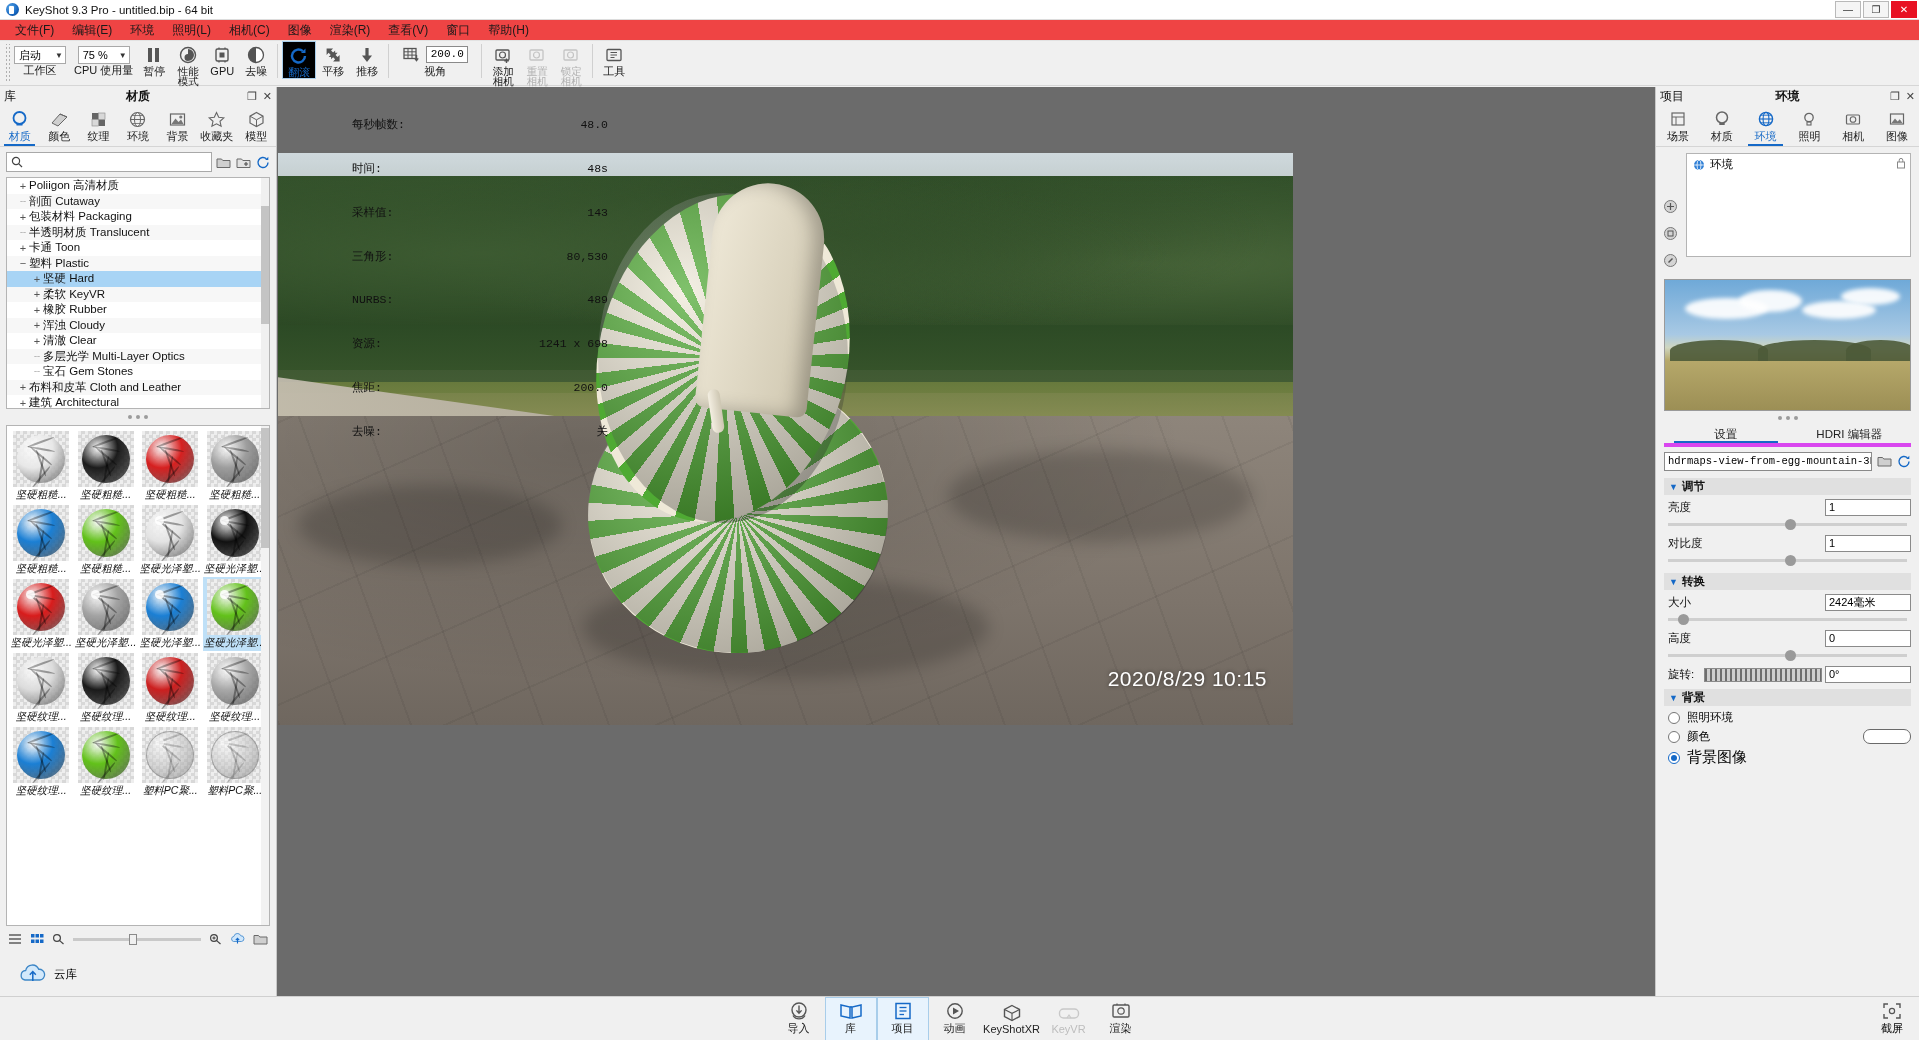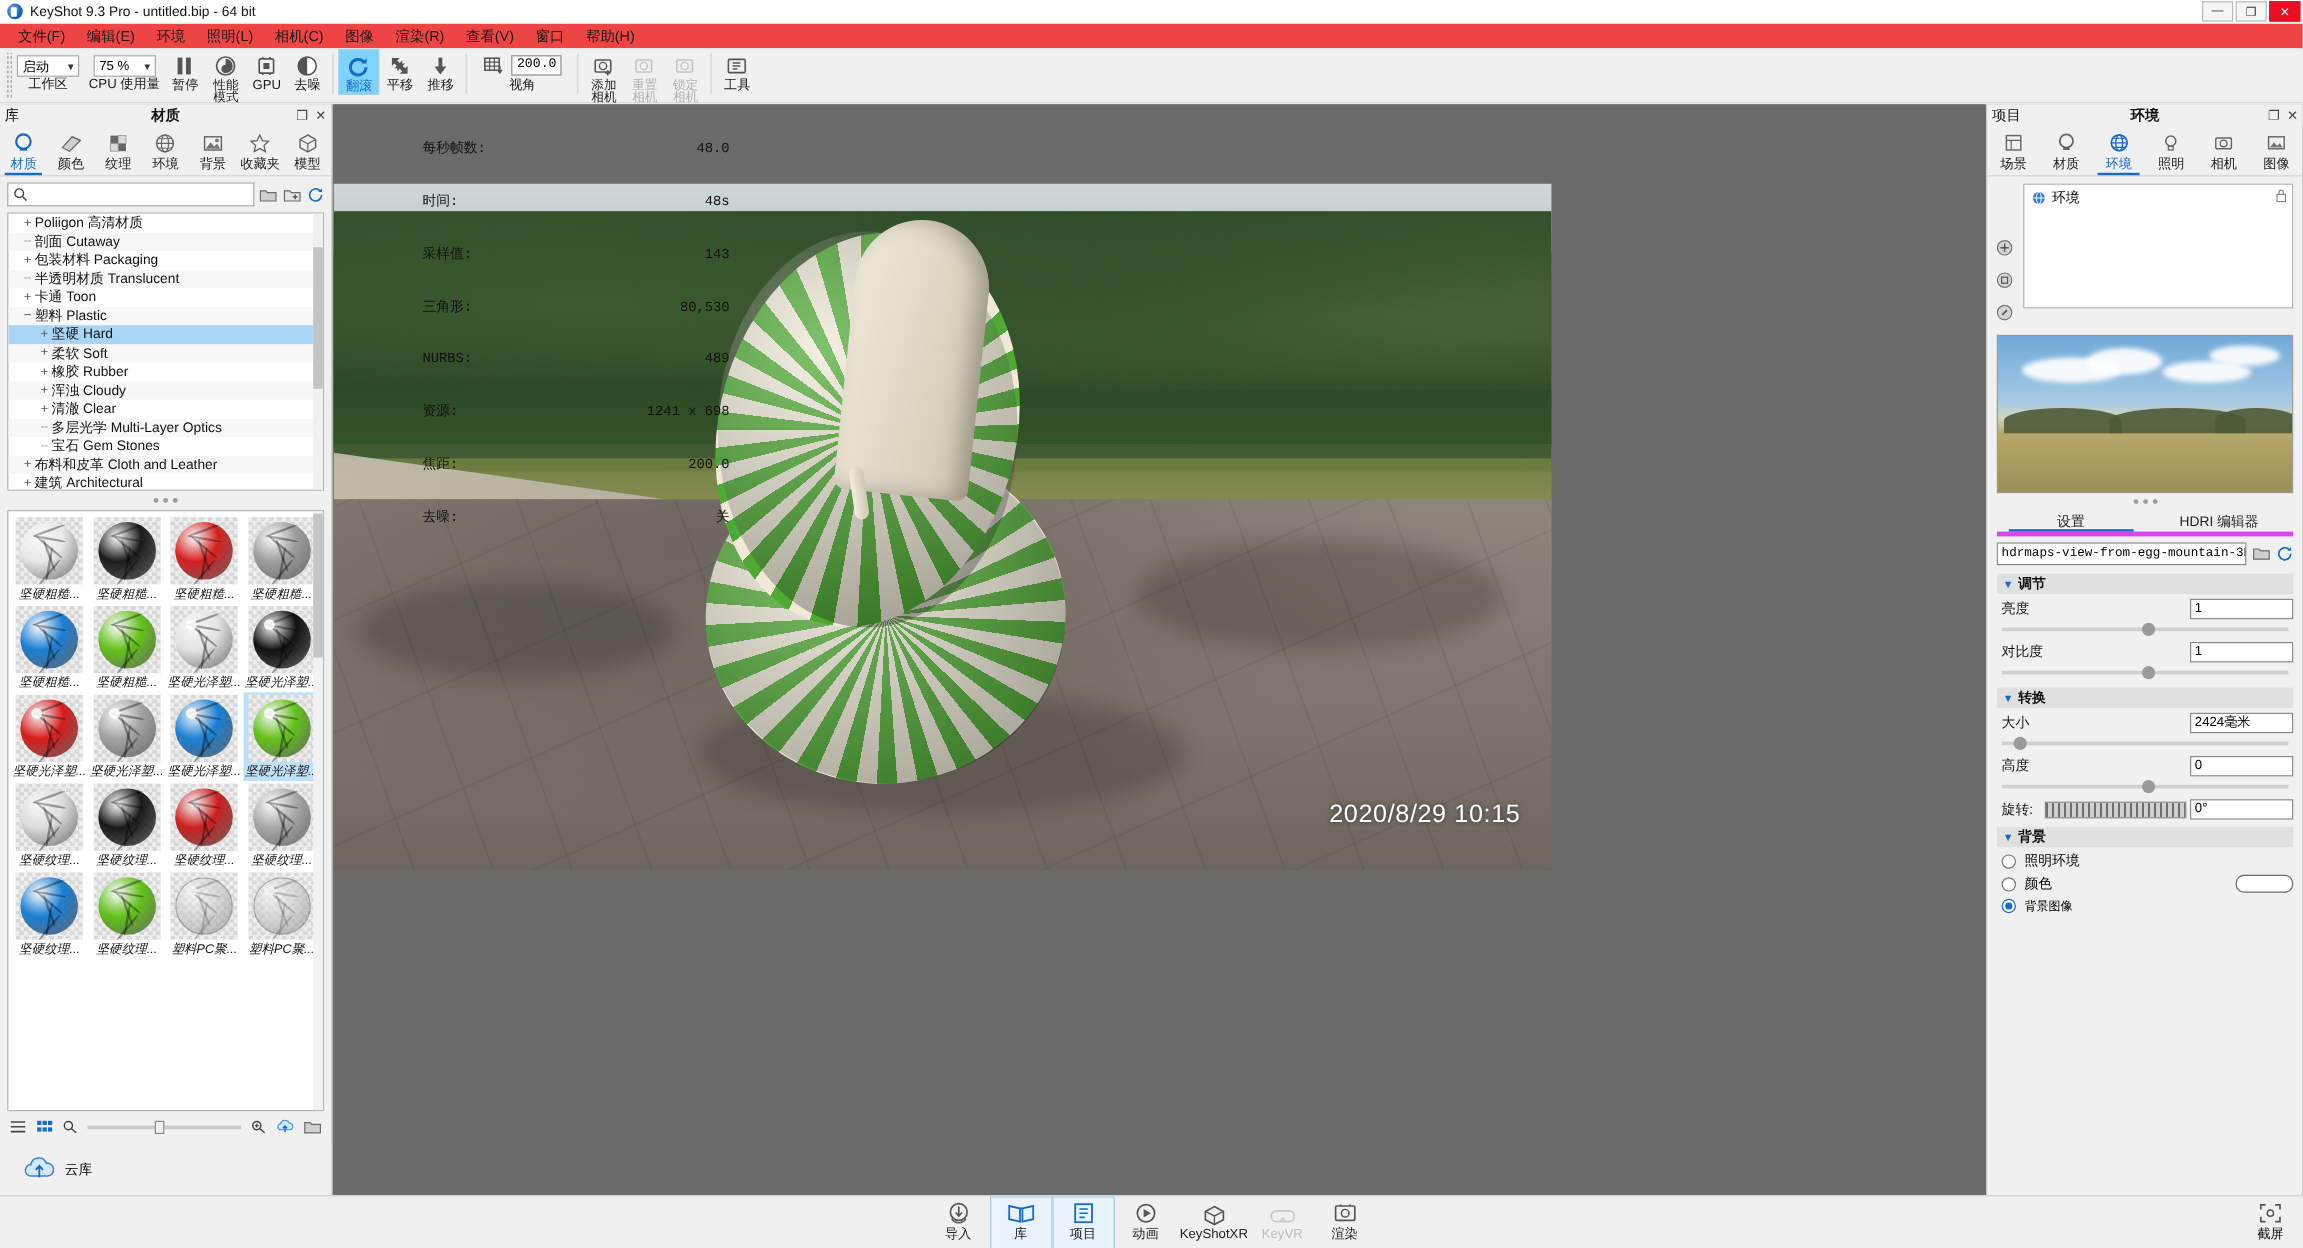--- a/index.html
+++ b/index.html
@@ -65,21 +65,21 @@
     justify-content: space-between; margin-top: 3px;
   }
   .combo .arr { font-size: 8px; color:#333; margin-left:4px;}
   .tb-icon { height: 20px; display:flex; align-items:center; justify-content:center; margin-top: 2px;}
   .numfield {
     height: 17px; width: 42px; border: 1px solid #8a8a8a; background: #fff;
     font-family: "Liberation Mono", monospace; font-size: 11px; text-align: center;
     line-height: 15px; margin-top: 3px;
   }
   .tb-cell.active-box {
-    background: #7dd3fc; border: 1px solid #a8cdea;
+    background: #000000; border: 1px solid #a8cdea;
   }
   .tb-row { display:flex; align-items:flex-start;}
 
   
   .workspace { position: absolute; top: 87px; left: 0; right: 0; bottom: 44px; background:#6b6b6b; }
 
   
   .library {
     position: absolute; left: 0; top: 0; width: 277px; bottom: 0;
     background: #f0f0f0; display: flex; flex-direction: column;
@@ -657,21 +657,21 @@
         <div class="tree-row">
             <span class="tw">−</span>
             <span>塑料 Plastic</span>
           </div>
         <div class="tree-row lvl2 sel">
             <span class="tw">+</span>
             <span>坚硬 Hard</span>
           </div>
         <div class="tree-row lvl2">
             <span class="tw">+</span>
-            <span>柔软 Soft</span>
+            <span>柔软 KeyVR</span>
           </div>
         <div class="tree-row lvl2">
             <span class="tw">+</span>
             <span>橡胶 Rubber</span>
           </div>
         <div class="tree-row lvl2">
             <span class="tw">+</span>
             <span>浑浊 Cloudy</span>
           </div>
         <div class="tree-row lvl2">
@@ -1285,21 +1285,21 @@
         <span class="radio"></span>
         <span style="font-size:11.5px">照明环境</span>
       </div>
       <div class="radio-row">
         <span class="radio"></span>
         <span style="font-size:11.5px">颜色</span>
         <span class="color-swatch"></span>
       </div>
       <div class="radio-row">
         <span class="radio on"></span>
-        <span style="font-size:10px">背景图像</span>
+        <span style="font-size:15px">背景图像</span>
       </div>
     </div>
   </div>
 
   <div class="bottombar">
     <div class="bb-item">
       <span class="ic">
         <svg width="22" height="20" viewBox="0 0 22 20">
             <circle cx="11" cy="9" r="7" fill="none" stroke="#555" stroke-width="1.4"></circle>
             <path d="M11 4.5 L11 12 M8.4 9.4 L11 12.3 L13.6 9.4" fill="none" stroke="#555" stroke-width="1.4"></path>

